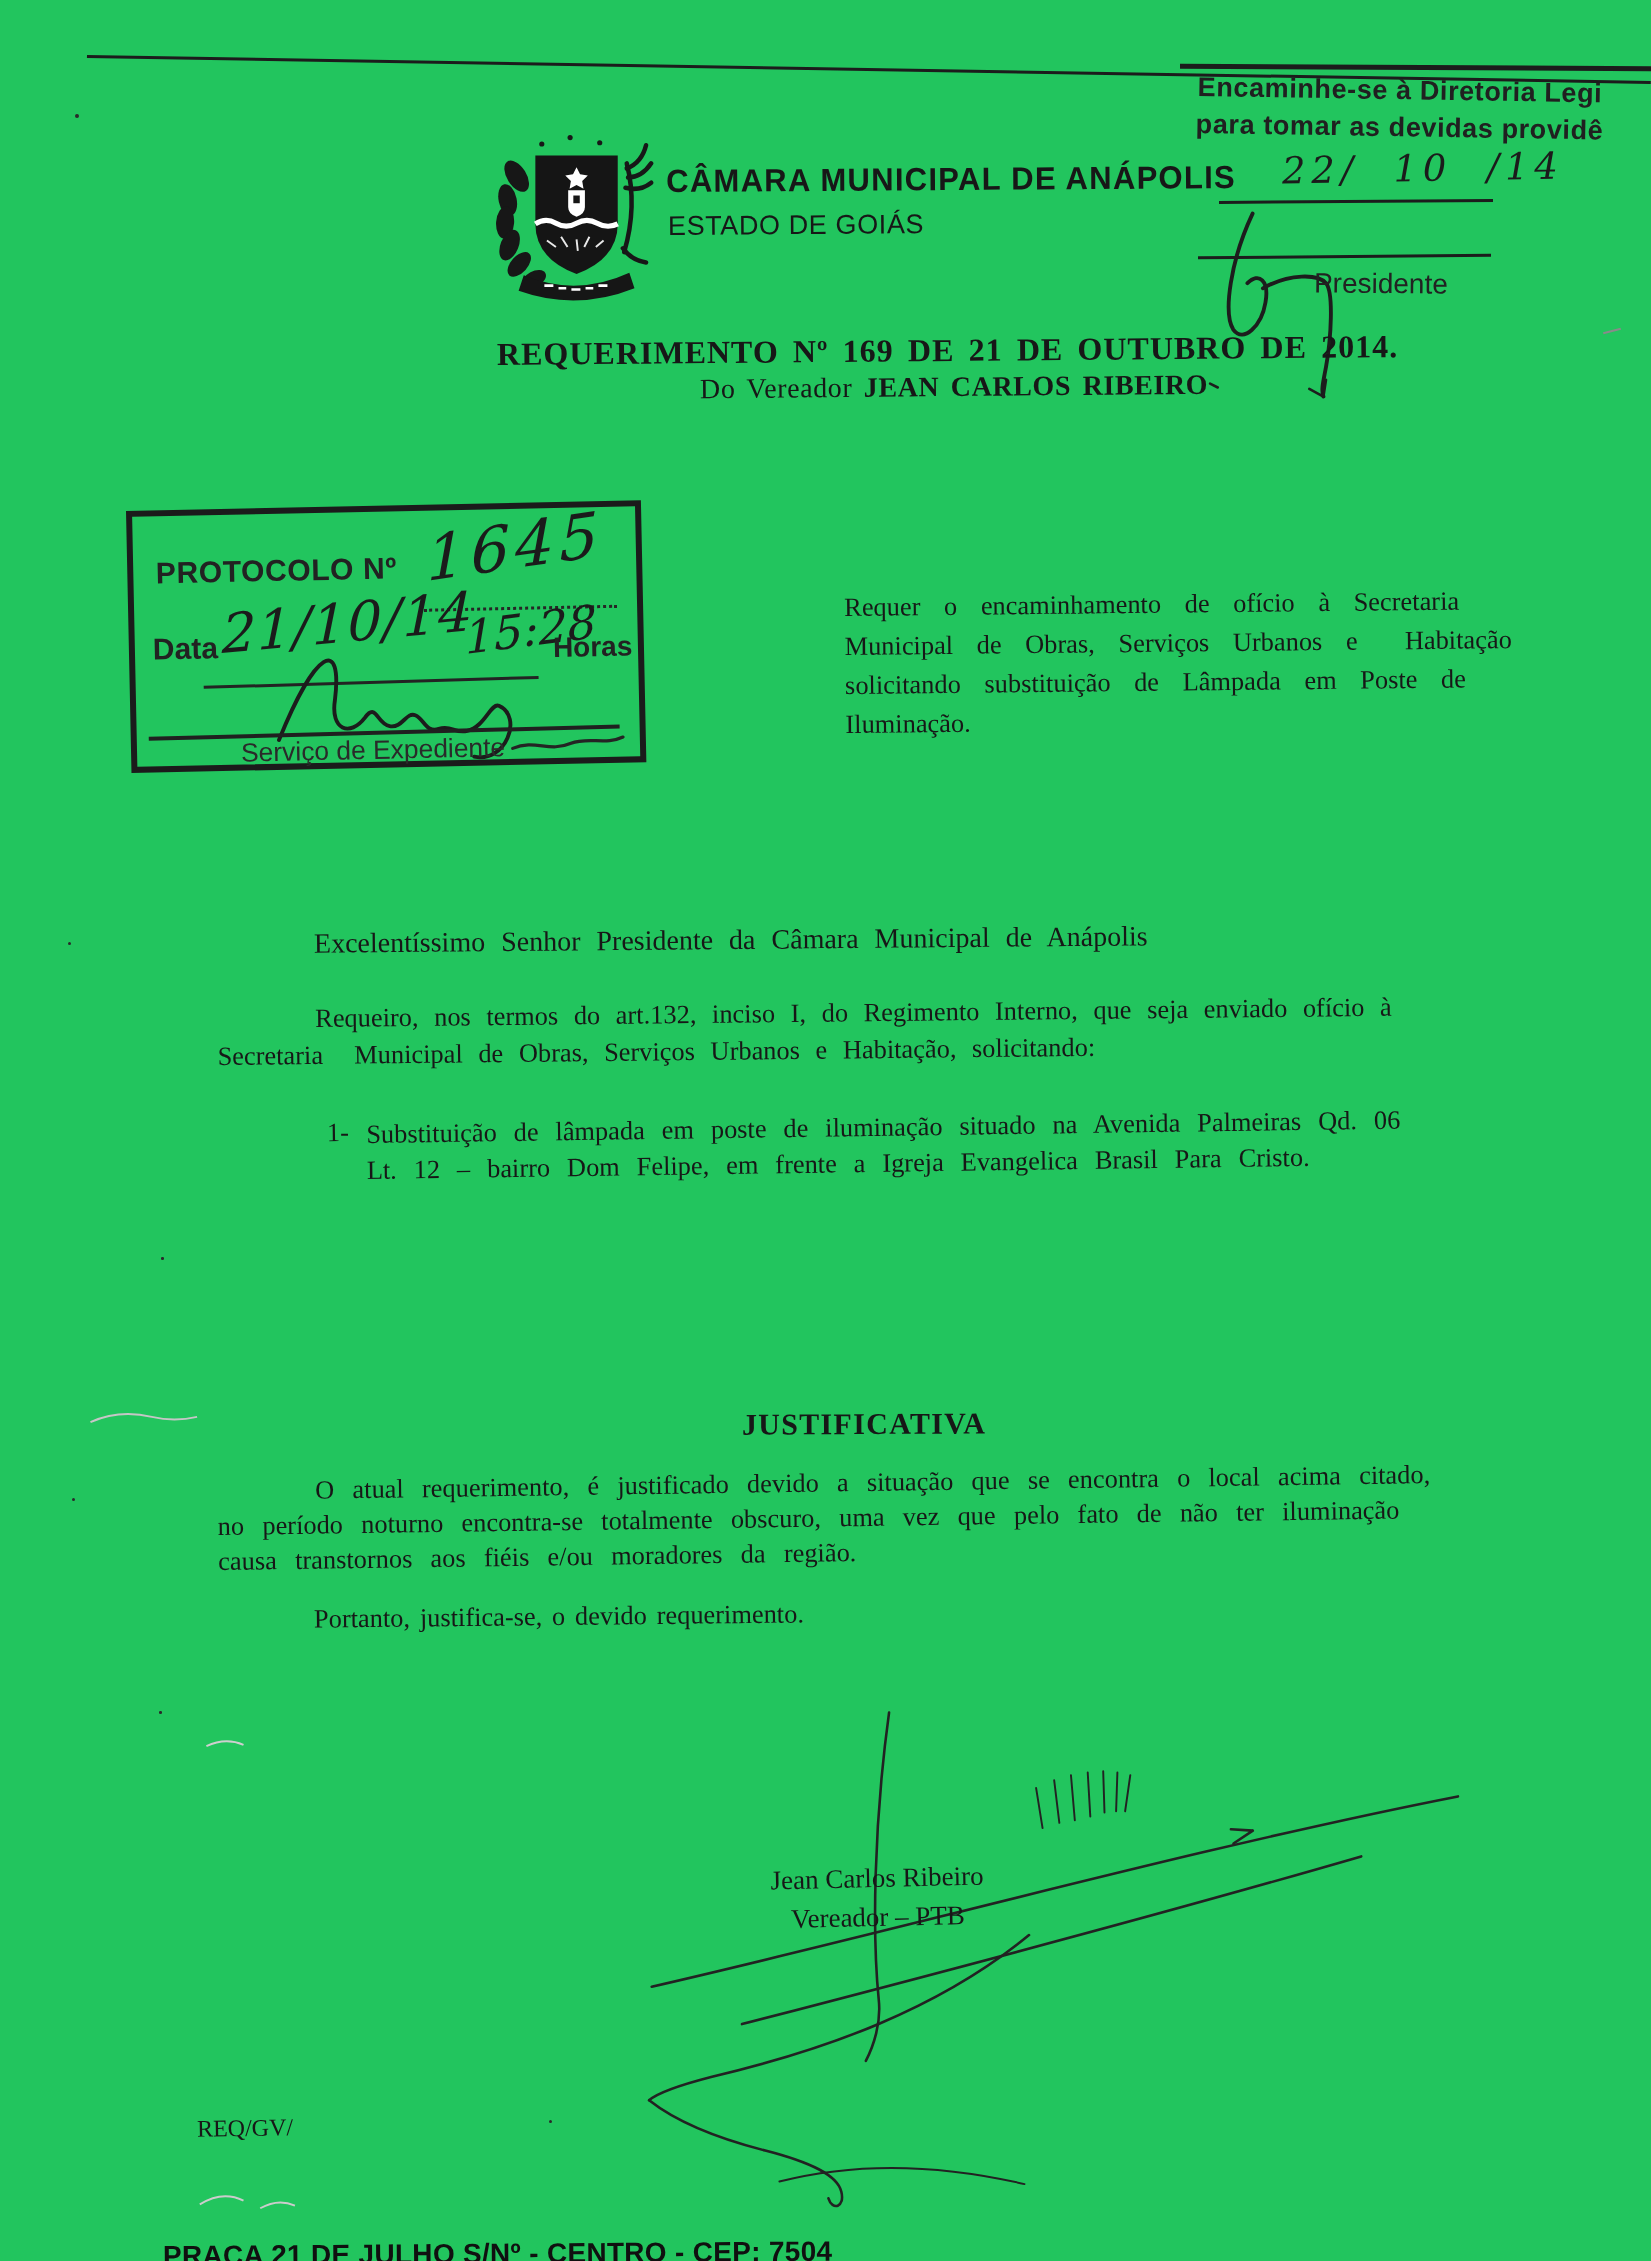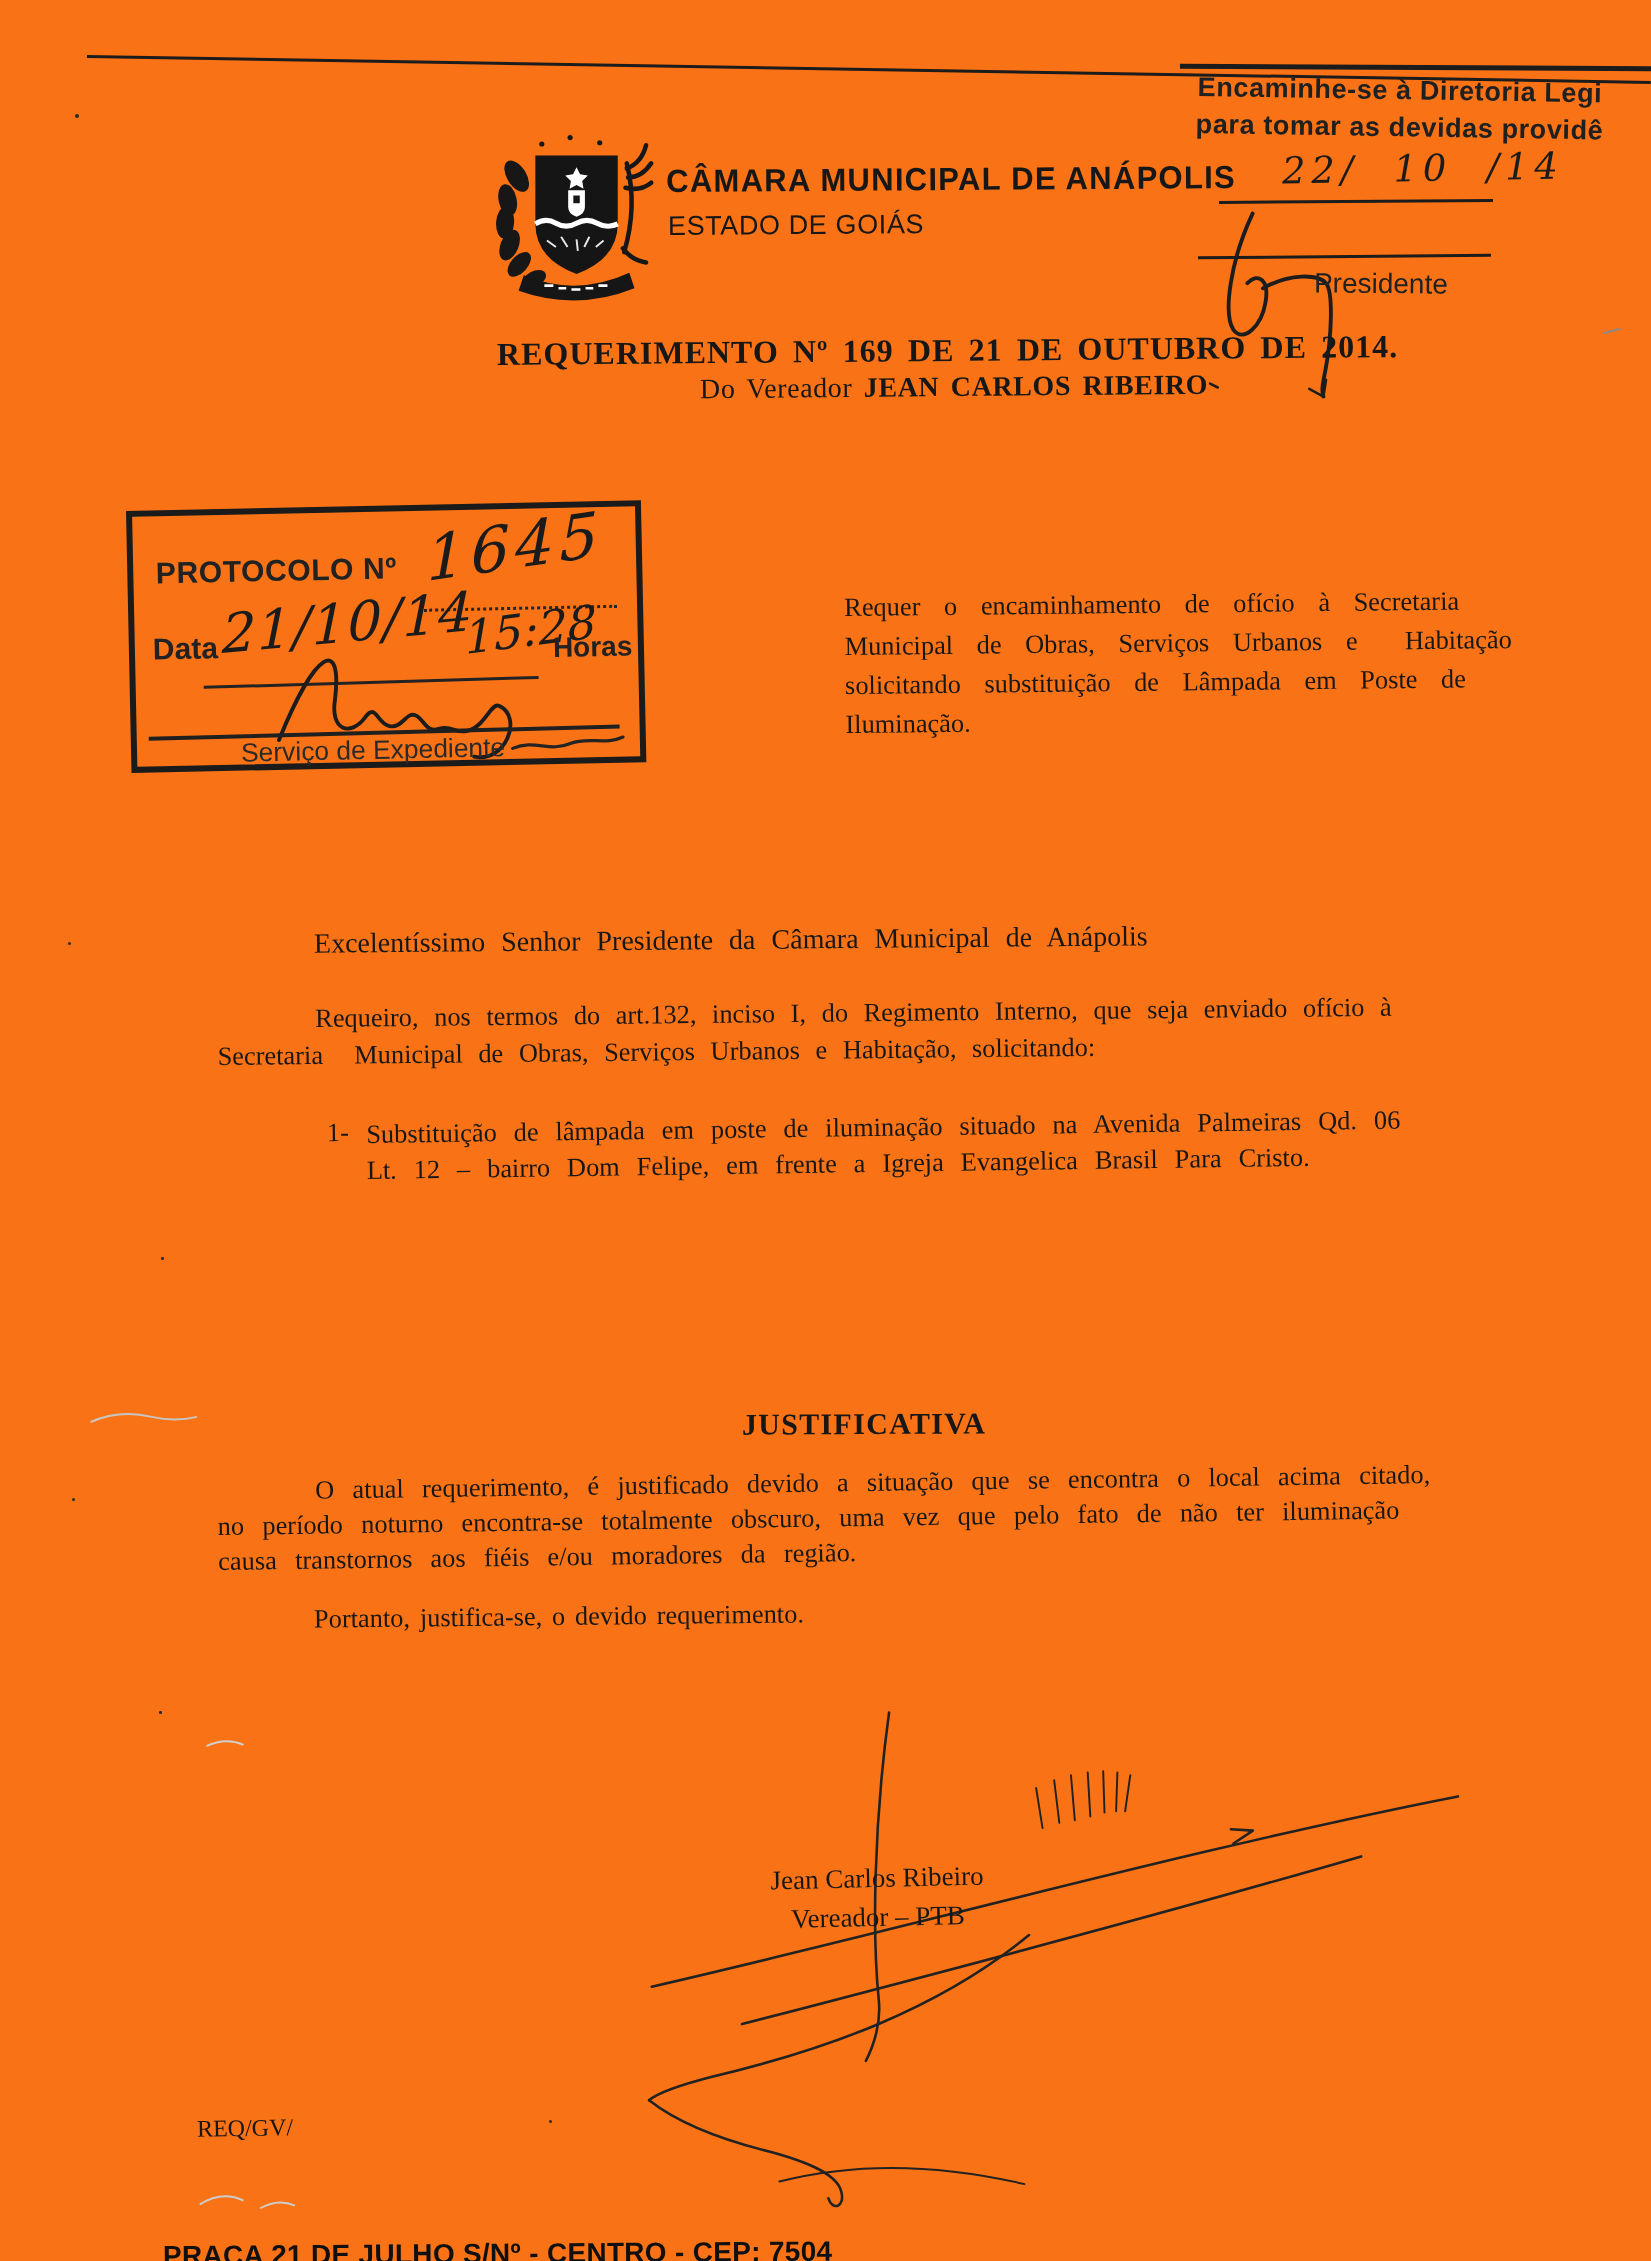--- a/index.html
+++ b/index.html
@@ -1,17 +1,17 @@
 <!DOCTYPE html>
 <html style="font-size:10.3px"><head>
 <meta charset="utf-8">
 <style>
   html,body{margin:0;padding:0;background:#e8e8e8;}
   #page{
-    position:relative;width:1651px;height:2261px;background:#f97316;
+    position:relative;width:1651px;height:2261px;background:#22c55e;
     overflow:hidden;color:#161616;
   }
   .abs{position:absolute;}
   .serif{font-family:"Liberation Serif",serif;}
   .sans{font-family:"Liberation Sans",sans-serif;}
   .hand{font-family:"DejaVu Serif",serif;font-style:italic;color:#1b1b1b;}
   .pre{white-space:pre-wrap;}
   .ink{color:#171717;}
   .speck{position:absolute;background:#2a2a2a;border-radius:50%;}
   .rule{position:absolute;background:#1c1c1c;}

